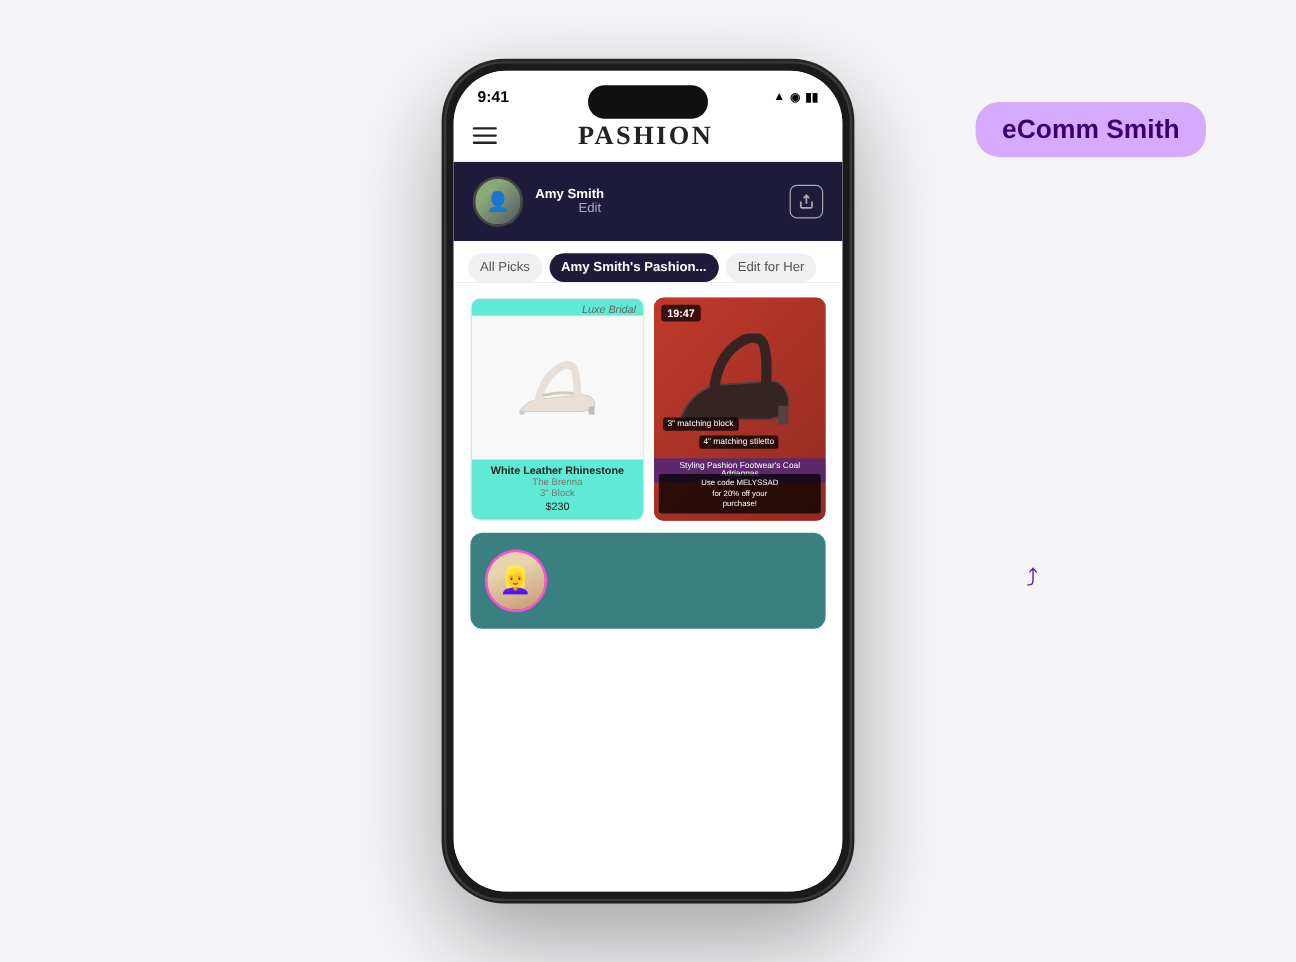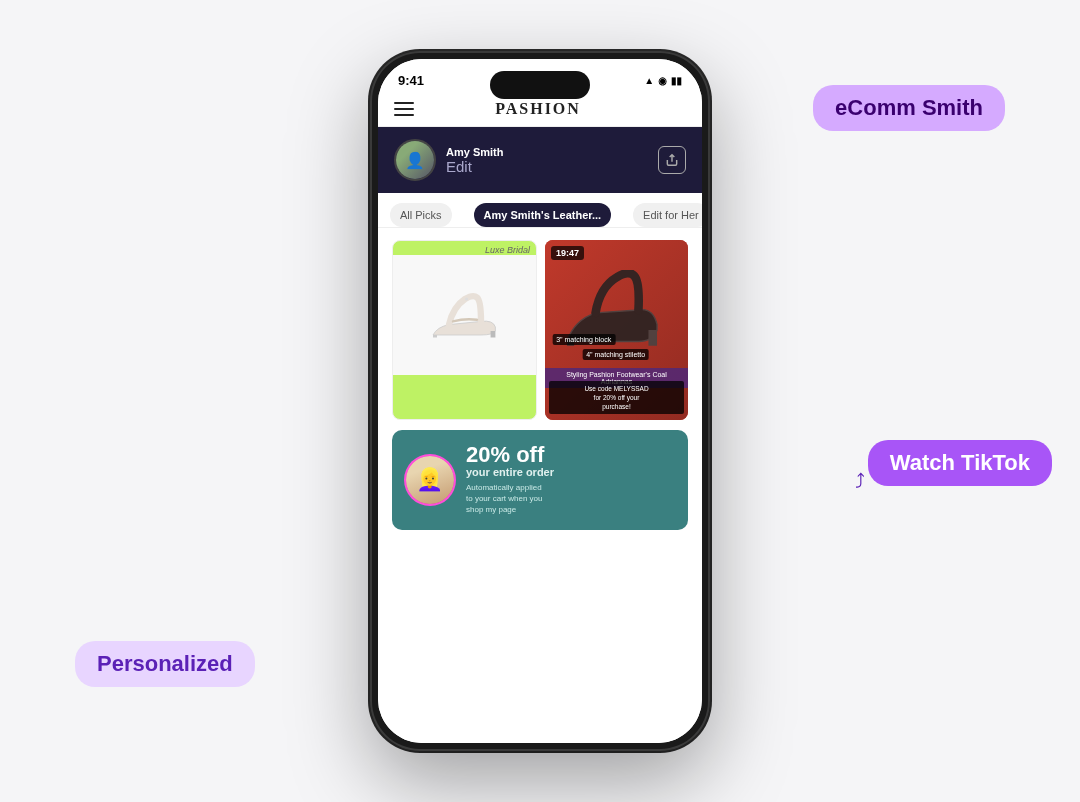--- a/index.html
+++ b/index.html
@@ -110,21 +110,21 @@
     }
     .hamburger span {
       display: block;
       width: 20px;
       height: 2px;
       background: #222;
       border-radius: 2px;
     }
     .app-logo {
       font-family: Georgia, serif;
-      font-size: 16px;
+      font-size: 22px;
       font-weight: bold;
       letter-spacing: 2px;
       color: #222;
     }
     .navbar-spacer { width: 24px; }
 
     
     .profile-header {
       background: #1e1b3a;
       padding: 12px 16px;
@@ -156,39 +156,40 @@
       font-size: 16px;
       color: #fff;
     }
     .profile-text .name {
       color: #fff;
       font-size: 11px;
       font-weight: 600;
     }
     .profile-text .edit-link {
       color: #aaa8cc;
-      font-size: 15px;
+      font-size: 11px;
       cursor: pointer;
+      margin-left: 36px;
     }
     .share-btn {
       width: 28px;
       height: 28px;
       border: 1.5px solid #aaa;
       border-radius: 6px;
       display: flex;
       align-items: center;
       justify-content: center;
       cursor: pointer;
     }
 
     
     .tabs {
       display: flex;
       padding: 10px 12px 0;
-      gap: 22px;
+      gap: 6px;
       background: #fff;
       border-bottom: 1px solid #eee;
     }
     .tab {
       padding: 6px 10px;
       border-radius: 20px;
       font-size: 11px;
       cursor: pointer;
       white-space: nowrap;
     }
@@ -221,21 +222,21 @@
       display: flex;
       gap: 8px;
       margin-bottom: 10px;
     }
 
     .product-card {
       flex: 1;
       border: 1px solid #eee;
       border-radius: 8px;
       overflow: hidden;
-      background: #bef264;
+      background: #5eead4;
     }
     .product-label {
       text-align: right;
       font-size: 9px;
       color: #666;
       padding: 4px 6px 0;
       font-style: italic;
     }
     .product-image-area {
       height: 120px;
@@ -414,23 +415,21 @@
       color: #5b21b6;
     }
   </style>
 </head>
 <body>
 
 <div class="scene">
 
   <div class="tooltip tooltip-ecomm">eComm Smith</div>
 
-  <div class="tooltip tooltip-tiktok">Watch TikTok</div>
-
-  <div class="tooltip tooltip-personalized">Personalized</div>
+
 
   <div class="cursor-arrow">⤴</div>
 
   <div class="phone">
     <div class="phone-inner">
 
       <div class="dynamic-island"></div>
 
       <div class="phone-content">
 
@@ -465,21 +464,21 @@
           </div>
           <div class="share-btn">
             <svg width="14" height="14" viewBox="0 0 24 24" fill="none" stroke="#aaa" stroke-width="2.5">
               <path d="M4 12v7a2 2 0 002 2h12a2 2 0 002-2v-7M12 3v12M8 7l4-4 4 4"></path>
             </svg>
           </div>
         </div>
 
         <div class="tabs">
           <div class="tab inactive">All Picks</div>
-          <div class="tab active">Amy Smith's Leather...</div>
+          <div class="tab active">Amy Smith's Pashion...</div>
           <div class="tab inactive">Edit for Her</div>
         </div>
 
         <div class="content">
 
           <div class="product-grid">
 
             <div class="product-card">
               <div class="product-label">Luxe Bridal</div>
               <div class="product-image-area">
@@ -488,20 +487,26 @@
 
                   <path d="M10 65 Q15 55 30 52 L70 48 Q85 46 88 55 L88 60 Q85 65 70 65 Z" fill="#e8e0d8" stroke="#ccc" stroke-width="1"></path>
                   <path d="M10 65 L10 68 L15 68 L15 65 Z" fill="#ccc"></path>
                   <path d="M88 60 L88 68 Q85 68 82 68 L82 60 Z" fill="#bbb"></path>
                   <path d="M30 52 Q35 30 50 20 Q60 14 65 18 Q70 22 70 48" fill="none" stroke="#e8e0d8" stroke-width="8" stroke-linecap="round"></path>
 
                   <path d="M35 48 Q50 44 65 46" fill="none" stroke="#d4c8b8" stroke-width="3" stroke-linecap="round"></path>
 
                   <circle cx="52" cy="20" r="2" fill="#ddd"></circle>
                 </svg>
+              </div>
+              <div class="product-info">
+                <div class="product-name">White Leather Rhinestone</div>
+                <div class="product-sub">The Brenna</div>
+                <div class="product-sub">3" Block</div>
+                <div class="product-price">$230</div>
               </div>
             </div>
 
             <div class="video-card">
               <div class="video-bg">
                 <div class="video-timer">19:47</div>
 
                 <div style="position:absolute;top:30px;left:50%;transform:translateX(-50%);width:80%;">
                   <svg viewBox="0 0 80 60" width="100%" xmlns="http://www.w3.org/2000/svg" style="opacity:0.85">
                     <path d="M5 50 Q10 35 25 30 L55 28 Q65 26 68 38 L68 42 Q65 50 55 50 Z" fill="#222" stroke="#444" stroke-width="1"></path>
@@ -519,25 +524,20 @@
                   Use code MELYSSAD<br>for 20% off your<br>purchase!
                 </div>
               </div>
             </div>
           </div>
 
           <div class="promo-banner">
             <div class="banner-avatar">
               <div class="banner-avatar-inner">👱‍♀️</div>
             </div>
-            <div class="banner-text">
-              <div class="banner-discount">20% off</div>
-              <div class="banner-sub">your entire order</div>
-              <div class="banner-desc">Automatically applied<br>to your cart when you<br>shop my page</div>
-            </div>
           </div>
 
         </div>
       </div>
     </div>
   </div>
 
 </div>
 
 </body></html>

